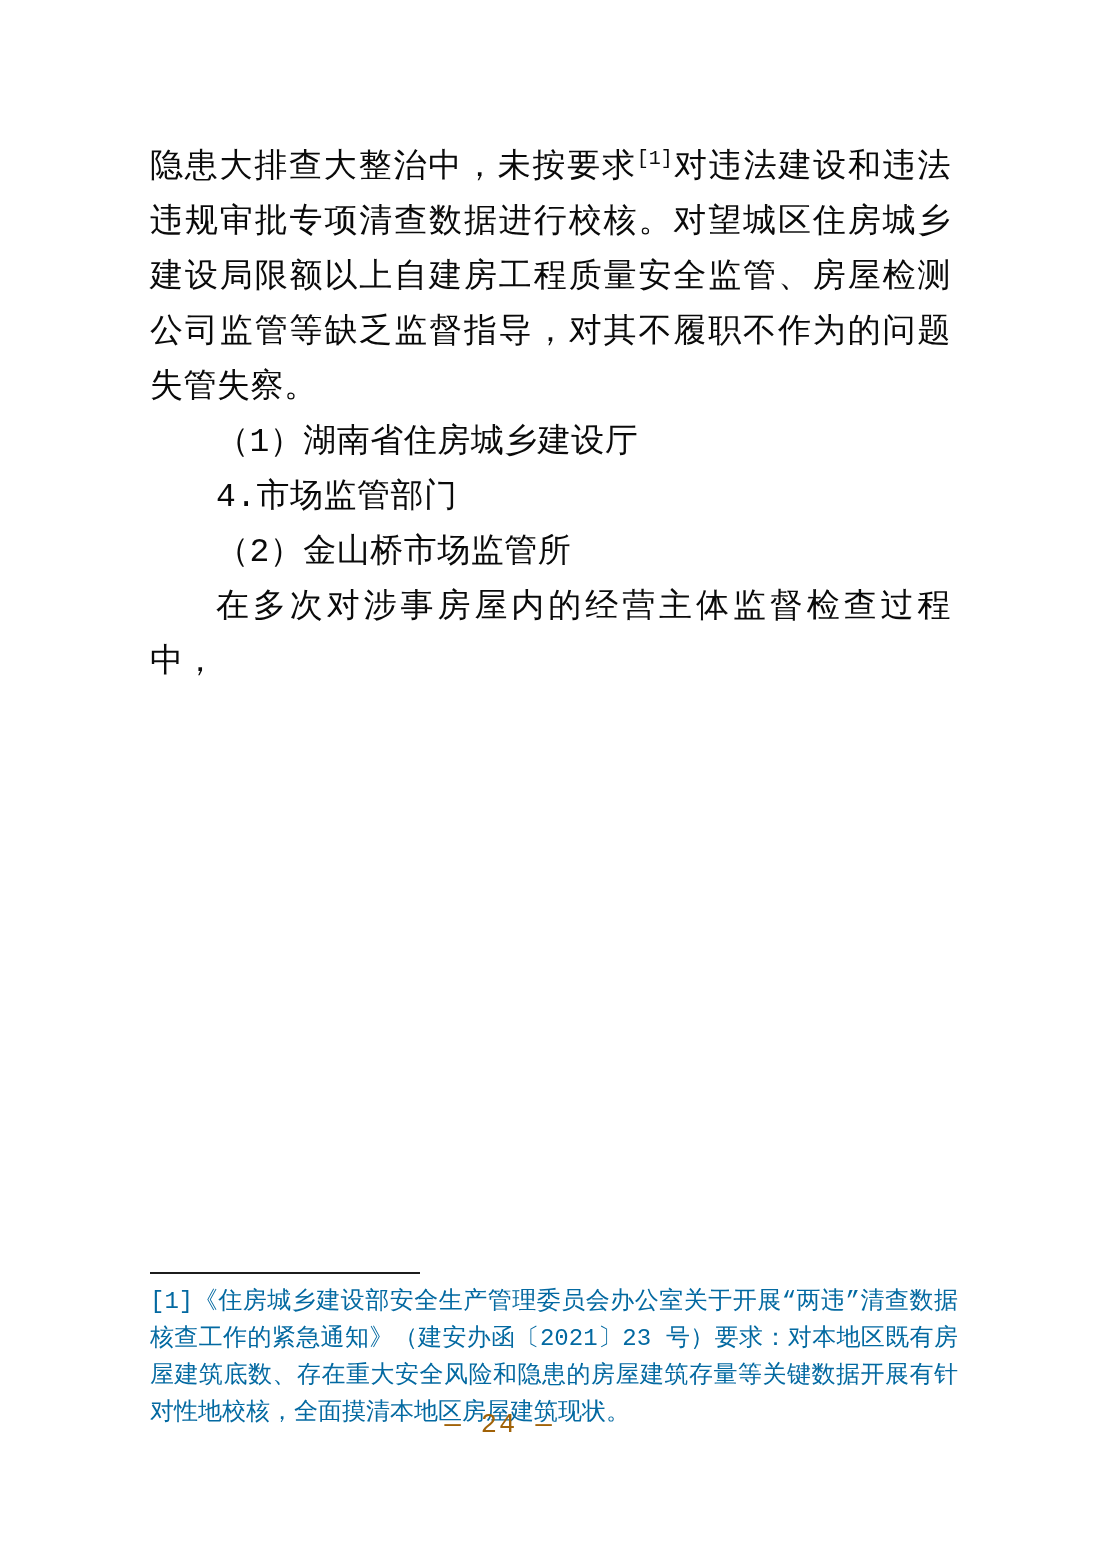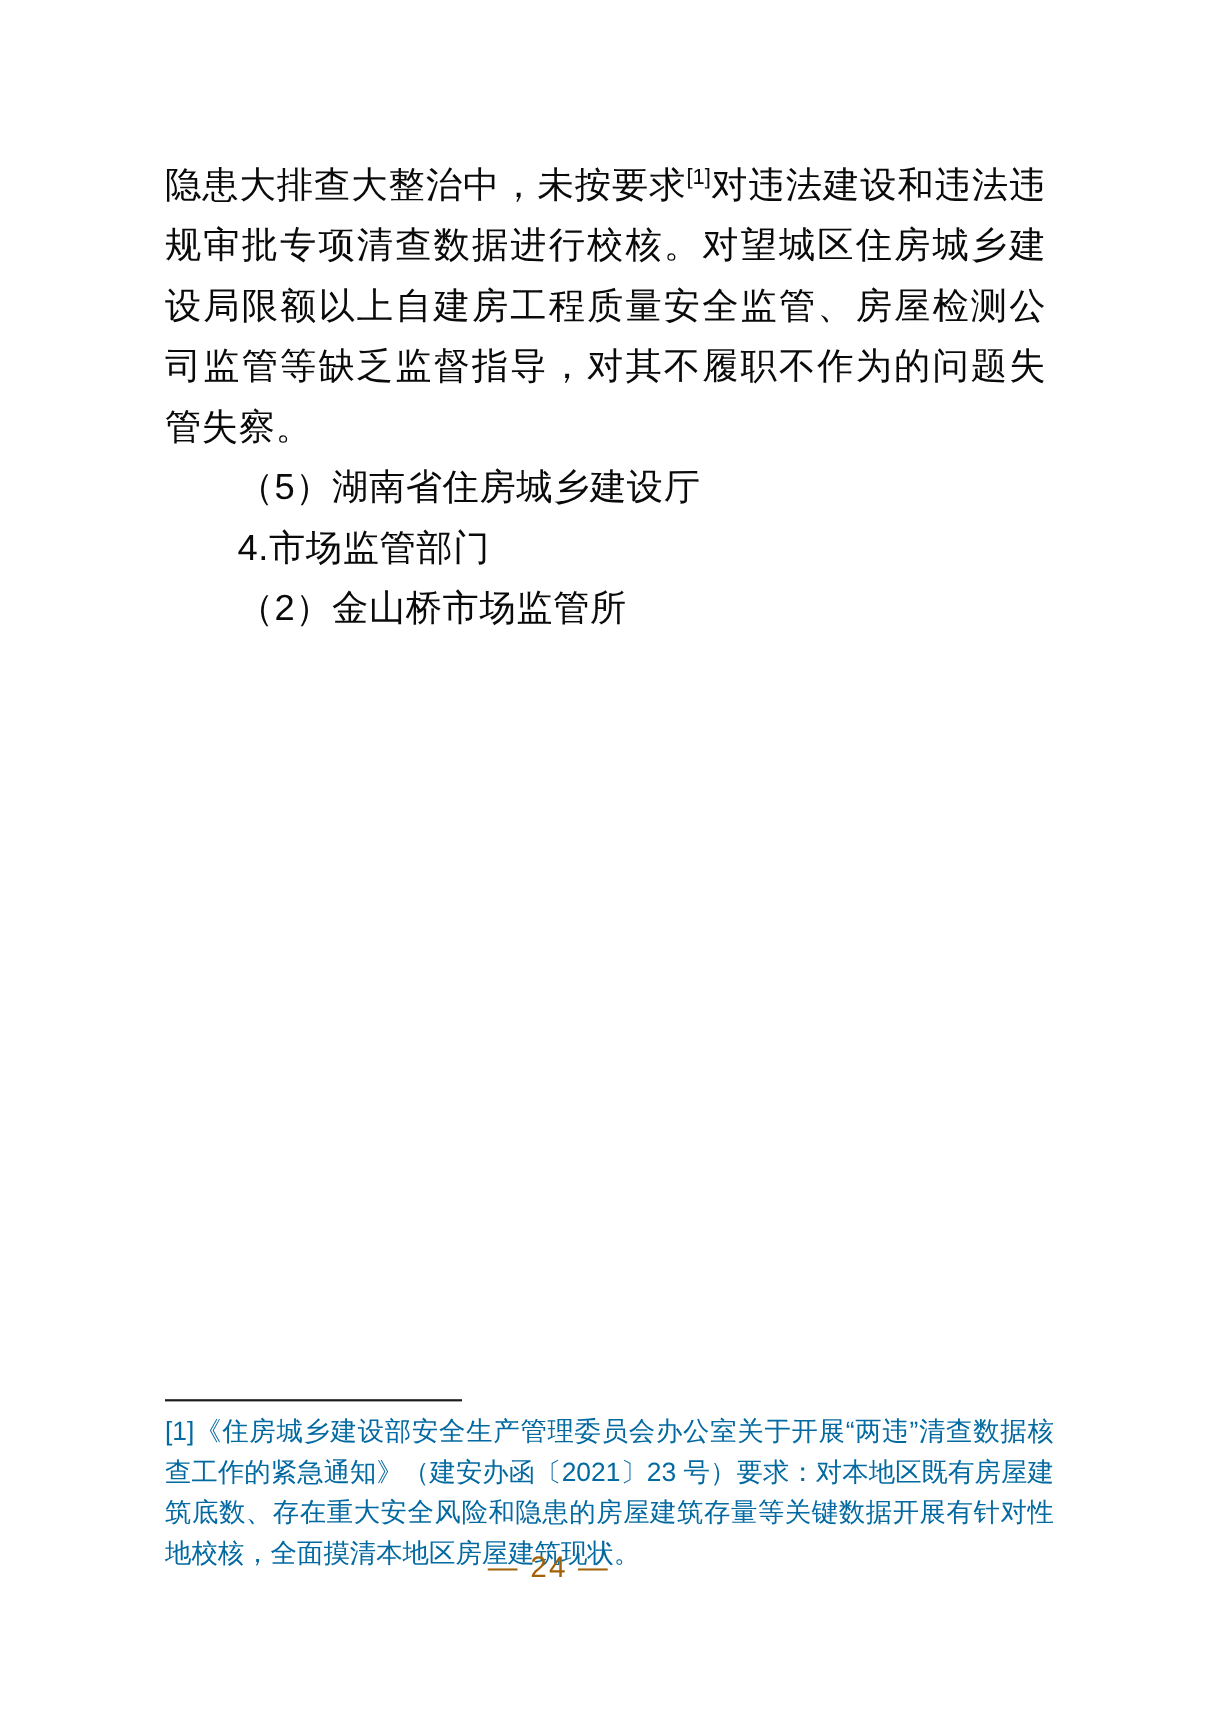--- a/index.html
+++ b/index.html
@@ -6,21 +6,21 @@
     margin: 0;
     padding: 0;
     background: #ffffff;
   }
   .page {
     position: relative;
     width: 998px;
     height: 1559px;
     background: #ffffff;
     overflow: hidden;
-    font-family: Liberation Sans, sans-serif;
+    font-family: Liberation Mono, monospace;
     color: #000000;
   }
   .content {
     position: absolute;
     left: 150px;
     top: 140px;
     width: 801px;
   }
   .para {
     margin: 0;
@@ -74,27 +74,28 @@
 </style>
 </head>
 <body>
 
 <div class="page">
 
   <div class="content">
 
     <p class="para"><span>隐患大排查大整治中，未按要求</span><sup class="fnref">[1]</sup><span>对违法建设和违法违规审批专项清查数据进行校核。对望城区住房城乡建设局限额以上自建房工程质量安全监管、房屋检测公司监管等缺乏监督指导，对其不履职不作为的问题失管失察。</span></p>
 
-    <p class="para indent">（5）湖南省住房城乡建设厅</p>
+    <p class="para indent">（1）湖南省住房城乡建设厅</p>
 
 
     <p class="para indent">4.市场监管部门</p>
 
     <p class="para indent">（2）金山桥市场监管所</p>
 
+    <p class="para indent">在多次对涉事房屋内的经营主体监督检查过程中，</p>
 
   </div>
 
   <div class="footnote">
     <div class="fn-rule"></div>
     <p class="fn-text"><span>[1]</span><span>《住房城乡建设部安全生产管理委员会办公室关于开展“两违”清查数据核查工作的紧急通知》（建安办函〔2021〕23 号）要求：对本地区既有房屋建筑底数、存在重大安全风险和隐患的房屋建筑存量等关键数据开展有针对性地校核，全面摸清本地区房屋建筑现状。</span></p>
   </div>
 
   <div class="page-number"><span>— 24 —</span></div>
 

